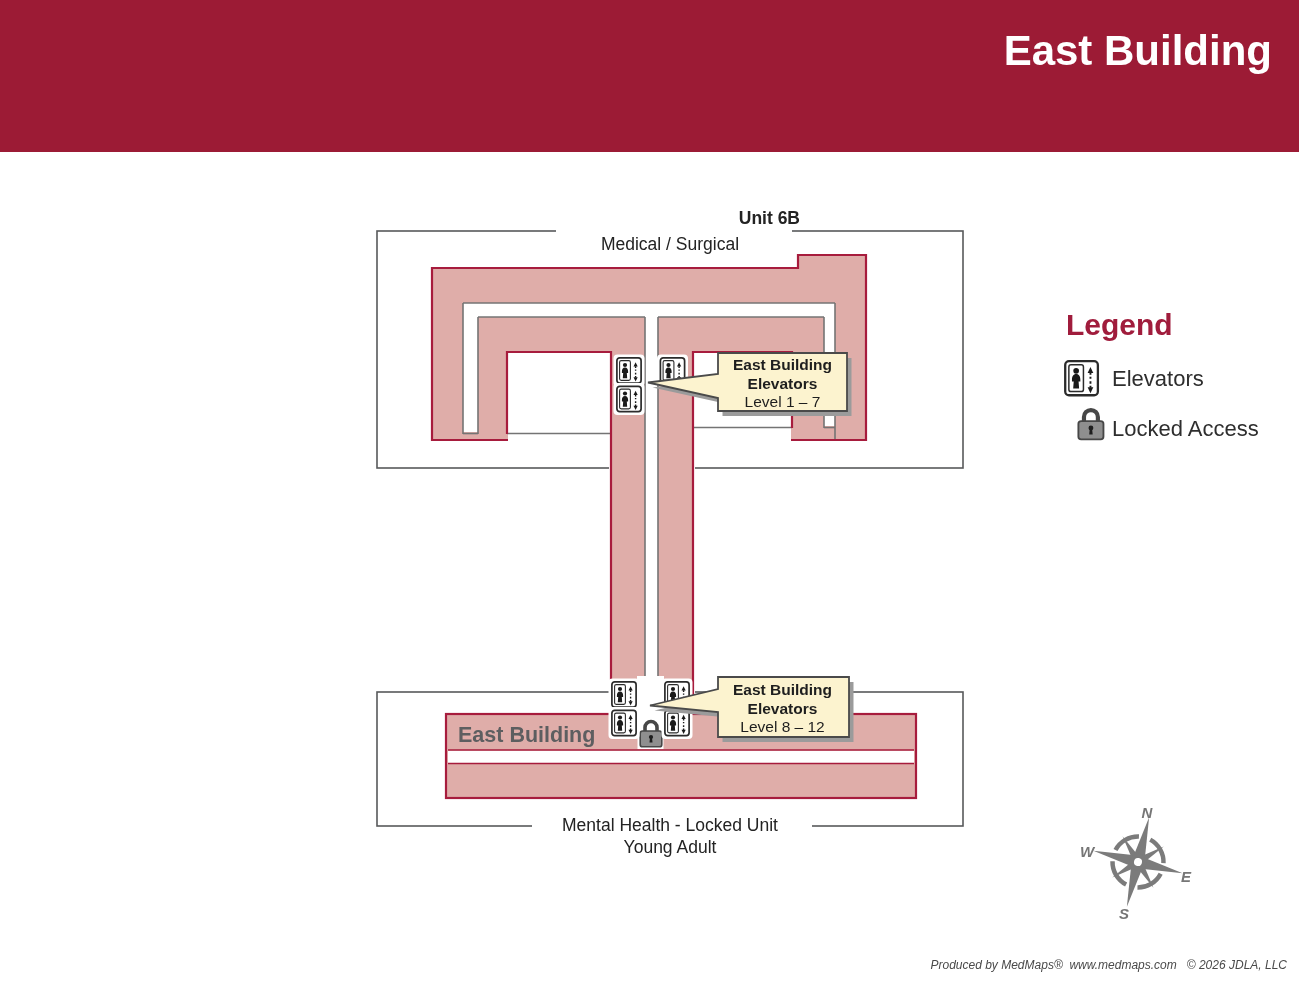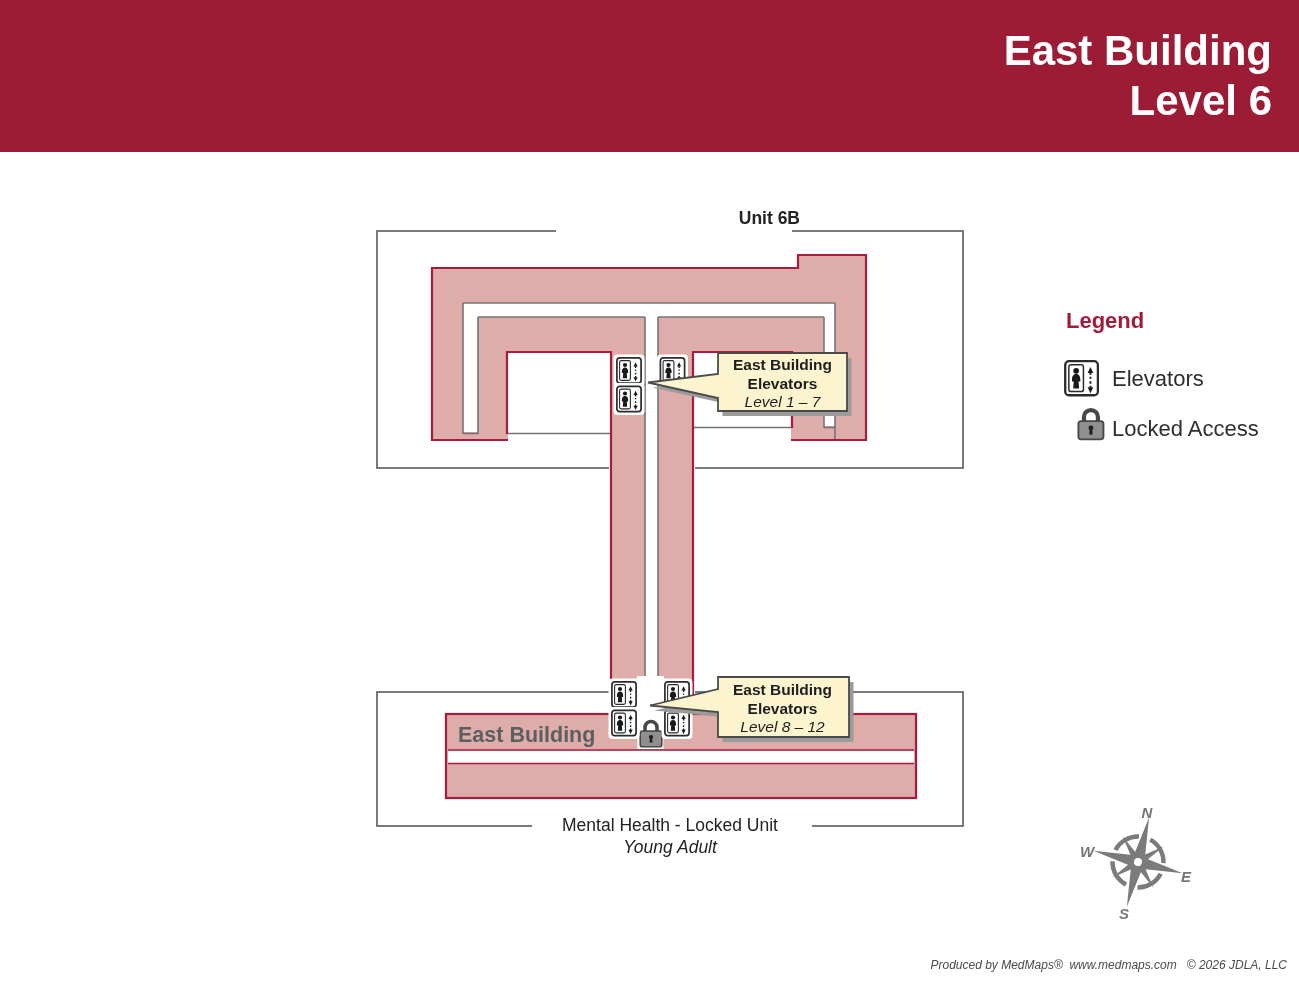--- a/index.html
+++ b/index.html
@@ -6,51 +6,50 @@
   #page{position:relative;width:1299px;height:1004px;background:#ffffff;overflow:hidden;
         font-family:"Liberation Sans",sans-serif;}
   .abs{position:absolute;}
   
   #header{left:0;top:0;width:1299px;height:152px;}
   #header .titles{position:absolute;right:27px;top:26px;text-align:right;color:#ffffff;
                   font-weight:bold;font-size:42px;line-height:50px;letter-spacing:0px;}
   
   .maplabel{color:#232323;font-size:17.5px;line-height:20px;text-align:center;}
   .bold{font-weight:bold;}
-  .ital{font-style:italic;}
+  .ital{}
   #unit-title{left:540px;top:208px;width:260px;text-align:right;}
   #unit-subtitle{left:510px;top:234px;width:320px;}
   #mh-label{left:490px;top:815px;width:360px;}
   #ya-label{left:490px;top:837px;width:360px;}
   #eb-label{left:458px;top:723px;width:220px;font-size:21.5px;font-weight:bold;color:#5d5e60;text-align:left;}
   .callout-text{width:129px;text-align:center;color:#1e1e1e;font-size:15.5px;line-height:18.5px;}
   #callout1{left:718px;top:356px;}
   #callout2{left:718px;top:681px;}
   
-  #legend-title{left:1066px;top:308px;font-size:22px;font-weight:bold;color:#A01C3C;}
+  #legend-title{left:1066px;top:308px;font-size:30px;font-weight:bold;color:#A01C3C;}
   .legend-label{font-size:22px;color:#2e2e2e;}
   #legend-elev-label{left:1112px;top:366px;}
   #legend-lock-label{left:1112px;top:416px;}
   
   .compass-letter{font-size:15px;font-weight:bold;font-style:italic;color:#767676;
                   transform:translate(-50%,-50%);}
   
   #footer{right:12px;top:958px;width:600px;text-align:right;font-size:12px;font-style:italic;
           color:#4a4a4a;white-space:pre;}
   svg{display:block;}
 </style>
 </head>
 <body>
 
 <div id="page">
 
   <div class="abs" id="header" style="background:#9C1B35;">
     <div class="titles">
       <div>East Building</div>
-      <div>Level 6</div>
     </div>
   </div>
 
   <svg class="abs" style="left:0;top:0;" width="1299" height="1004" viewBox="0 0 1299 1004">
     <defs>
       <g id="elev">
         <rect x="-2.5" y="-2.5" width="31" height="32" rx="4" fill="#ffffff"></rect>
         <rect x="0.9" y="0.9" width="24.2" height="25.2" rx="2.8" fill="#ffffff" stroke="#2b2b2b" stroke-width="1.7"></rect>
         <rect x="3.6" y="3.6" width="10.8" height="19.8" rx="1.6" fill="#ffffff" stroke="#2b2b2b" stroke-width="1.1"></rect>
         <circle cx="9" cy="8" r="2.1" fill="#1a1a1a"></circle>
@@ -156,20 +155,21 @@
         <polygon points="1184,862 1138,855.5 1138,868.5"></polygon>
         <polygon points="1138,908 1131.5,862 1144.5,862"></polygon>
         <polygon points="1092,862 1138,855.5 1138,868.5"></polygon>
         <circle cx="1138" cy="862" r="8.5" fill="#7b7b7b"></circle>
         <circle cx="1138" cy="862" r="4" fill="#ffffff"></circle>
       </g>
     </g>
   </svg>
 
   <div class="abs maplabel bold" id="unit-title">Unit 6B</div>
+  <div class="abs maplabel" id="unit-subtitle">Medical / Surgical</div>
 
   <div class="abs callout-text" id="callout1">
     <div class="bold">East Building</div>
     <div class="bold">Elevators</div>
     <div class="ital">Level 1 – 7</div>
   </div>
   <div class="abs callout-text" id="callout2">
     <div class="bold">East Building</div>
     <div class="bold">Elevators</div>
     <div class="ital">Level 8 – 12</div>

